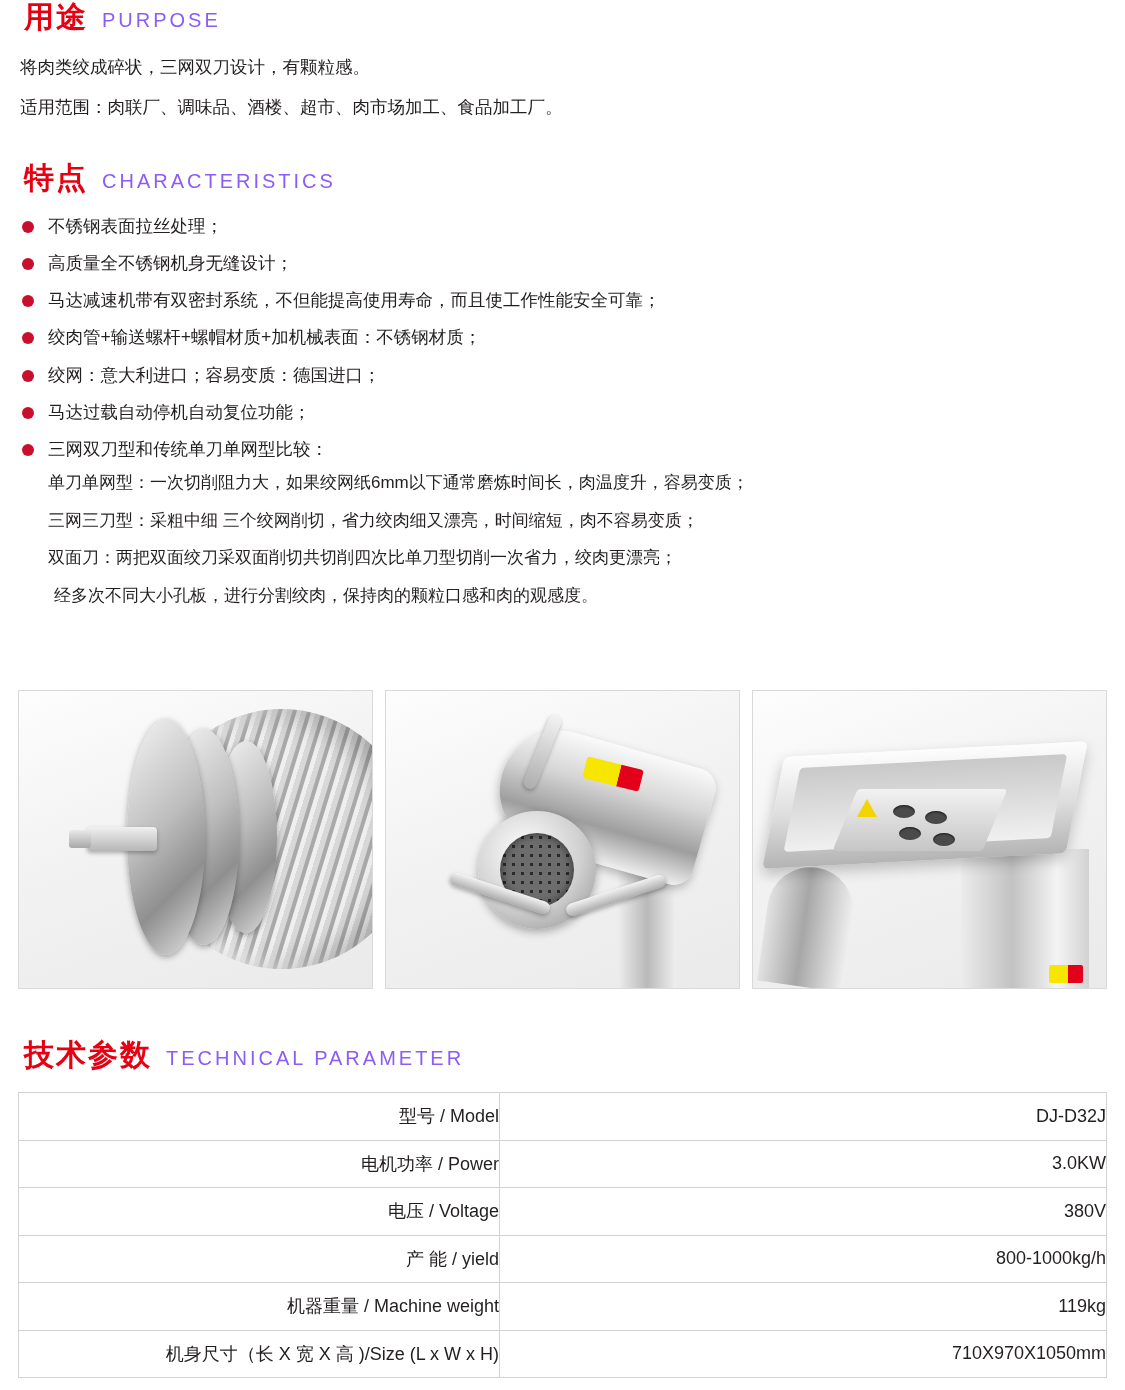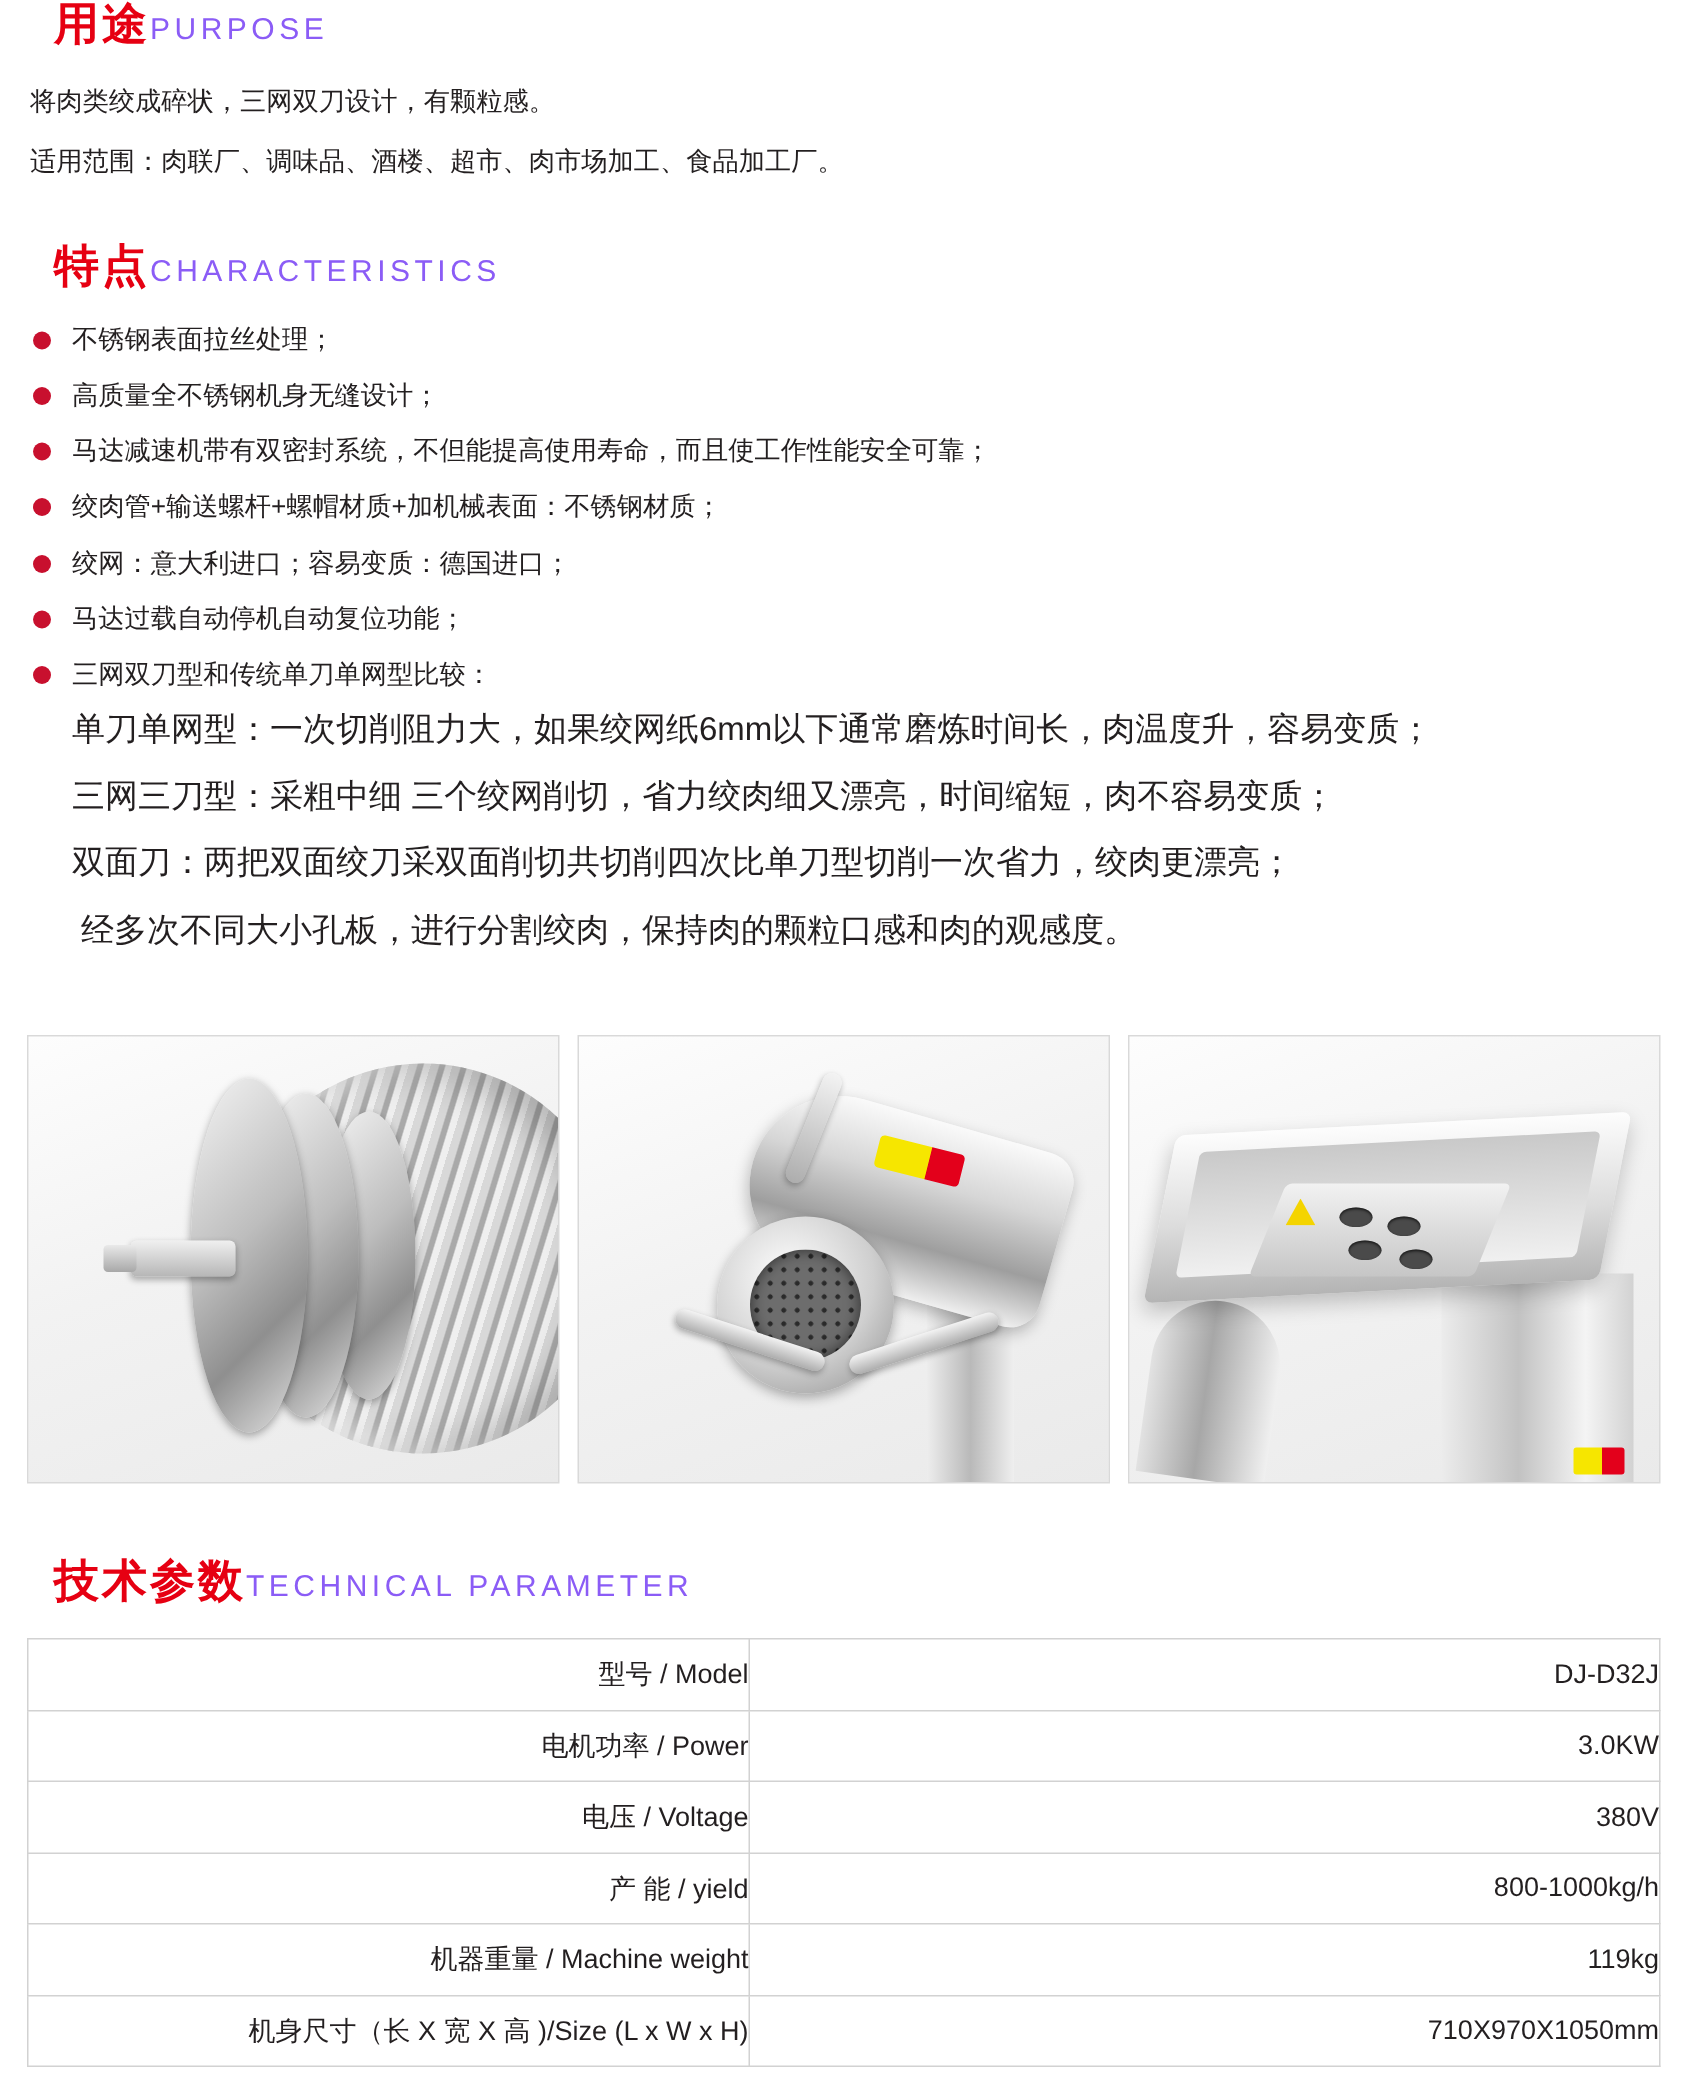--- a/index.html
+++ b/index.html
@@ -19,21 +19,22 @@
     position: relative;
     width: 1125px;
     height: 1390px;
     padding: 0;
   }
 
   
   .section-head {
     display: flex;
     align-items: baseline;
-    padding-left: 36px;
+    gap: 14px;
+    padding-left: 24px;
   }
   .section-head .cn {
     font-size: 30px;
     font-weight: bold;
     color: #e60012;
     letter-spacing: 2px;
     line-height: 1;
   }
   .section-head .en {
     font-size: 20px;
@@ -90,21 +91,21 @@
     border-radius: 50%;
     background: #c8102e;
     display: inline-block;
   }
   .sub-lines {
     padding-left: 48px;
     margin-top: -4px;
   }
   .sub-lines p {
     margin: 0 0 14px 0;
-    font-size: 22px;
+    font-size: 17px;
     line-height: 1.4;
     color: #231f20;
   }
   .sub-lines p.indent {
     text-indent: 6px;
   }
 
   
   #images-row {
     position: absolute;

